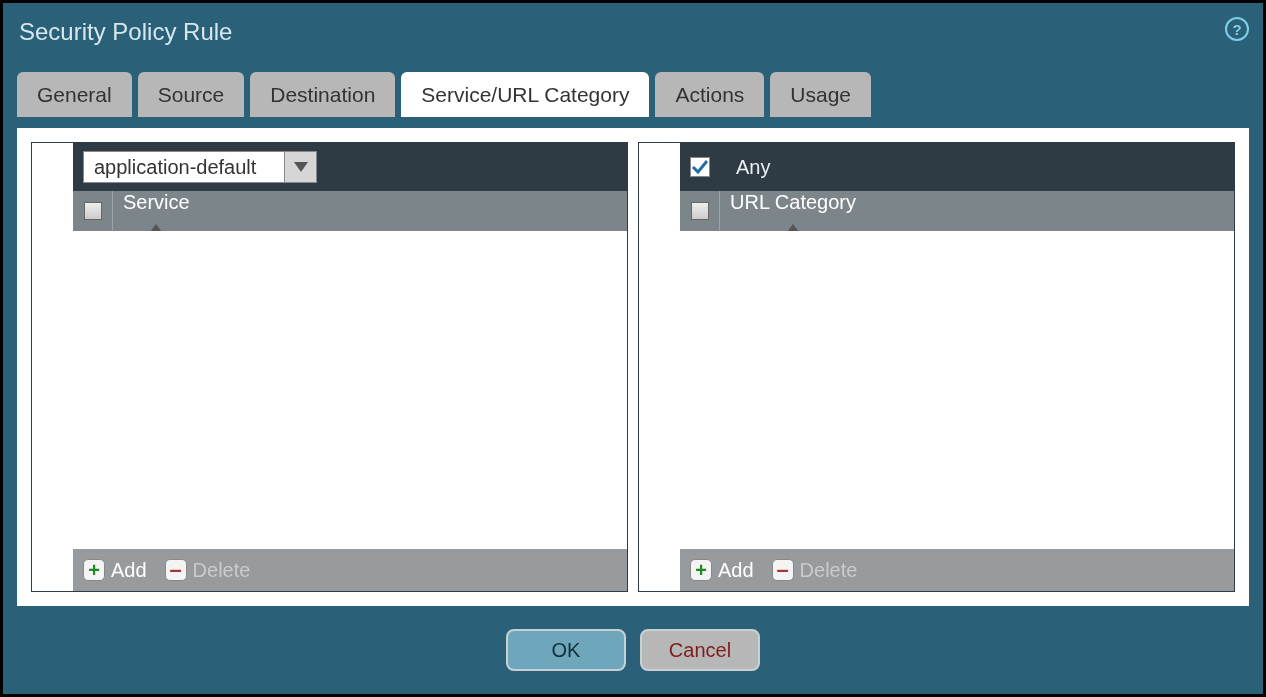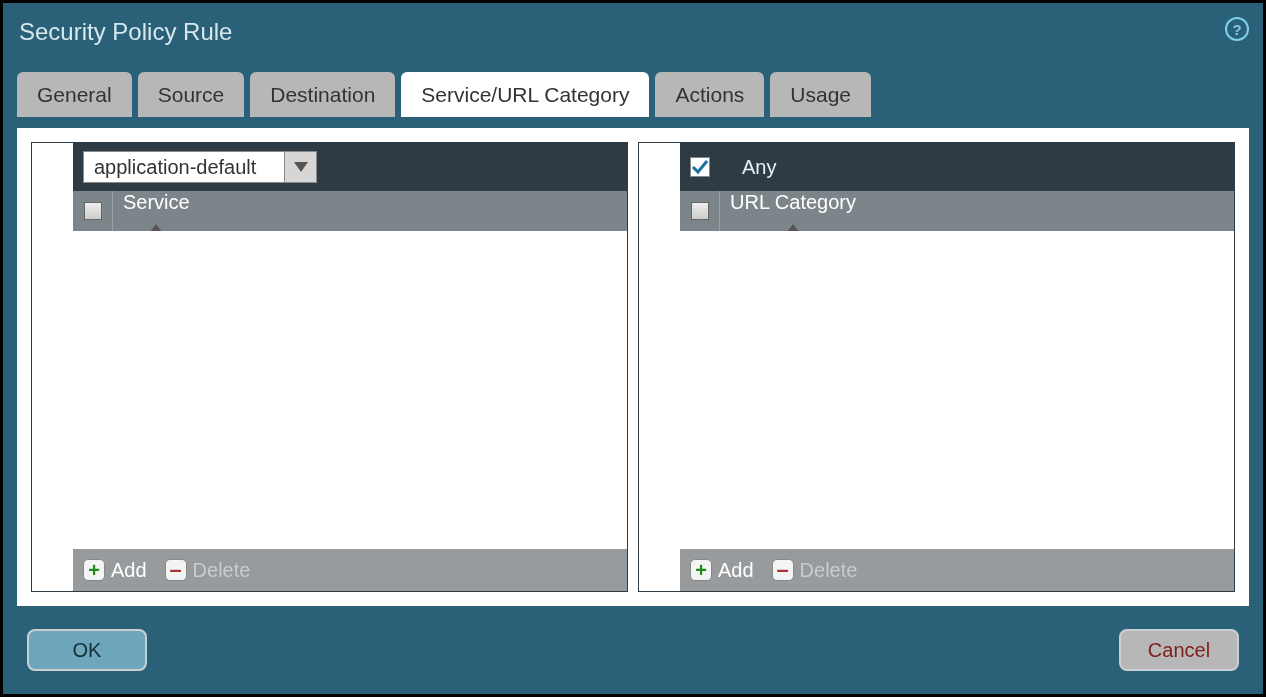--- a/index.html
+++ b/index.html
@@ -118,21 +118,21 @@
   .any-check {
     width: 20px;
     height: 20px;
     background: #fff;
     border: 1px solid #888;
     display: flex;
     align-items: center;
     justify-content: center;
   }
   .any-check svg { width: 18px; height: 18px; }
-  .any-label { color: #e8eef1; font-size: 20px; margin-left: 22px; }
+  .any-label { color: #e8eef1; font-size: 20px; margin-left: 16px; }
   .col-header {
     background: #7c8589;
     height: 40px;
     display: flex;
     align-items: center;
     color: #fff;
     font-size: 20px;
   }
   .hdr-check-cell {
     width: 40px;
@@ -191,21 +191,21 @@
     display: flex;
     align-items: center;
     justify-content: center;
   }
   .plus { color: #1d8b1d; font-weight: bold; font-size: 20px; line-height: 1; }
   .minus { color: #a33; font-weight: bold; font-size: 22px; line-height: 1; }
   .button-row {
     flex: 1;
     display: flex;
     align-items: center;
-    justify-content: space-between;
+    justify-content: center;
     gap: 14px;
     padding: 0 24px;
   }
   .dlg-btn {
     min-width: 120px;
     height: 42px;
     border-radius: 8px;
     border: 2px solid #c9d0d3;
     font-size: 20px;
     display: flex;

